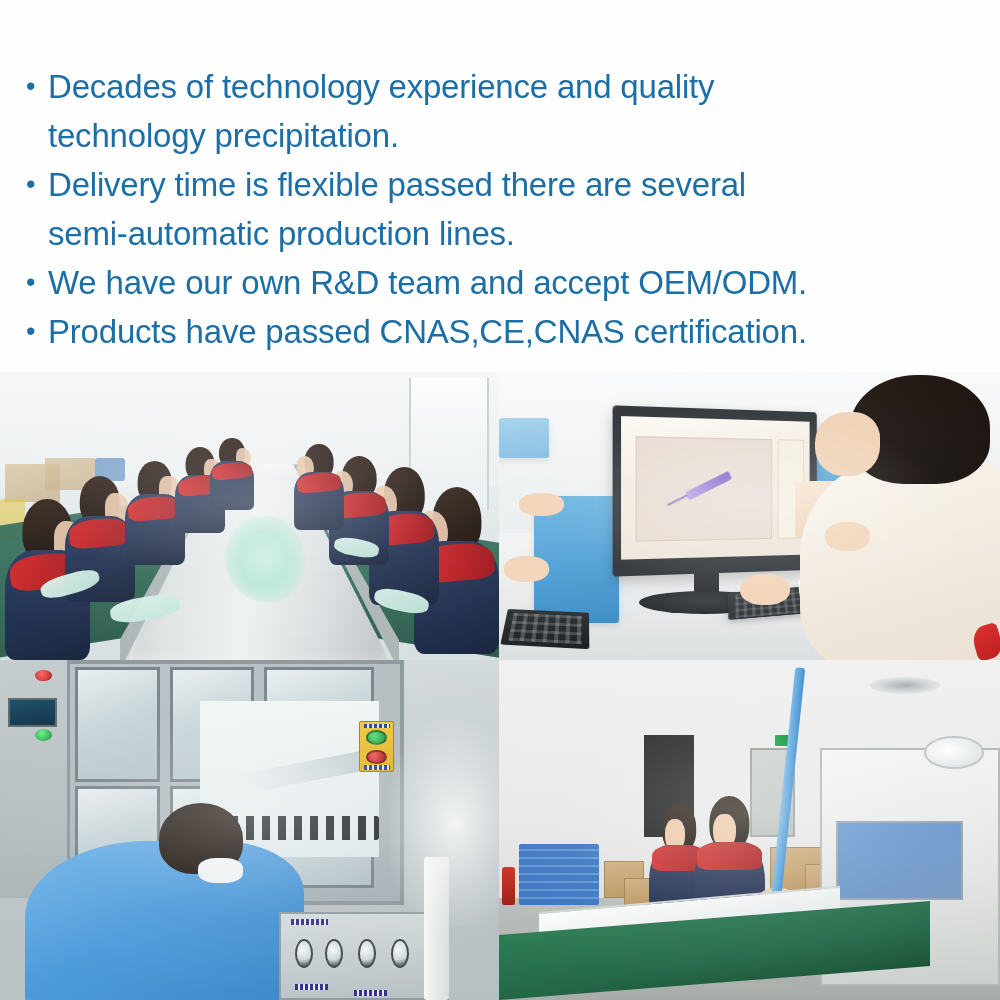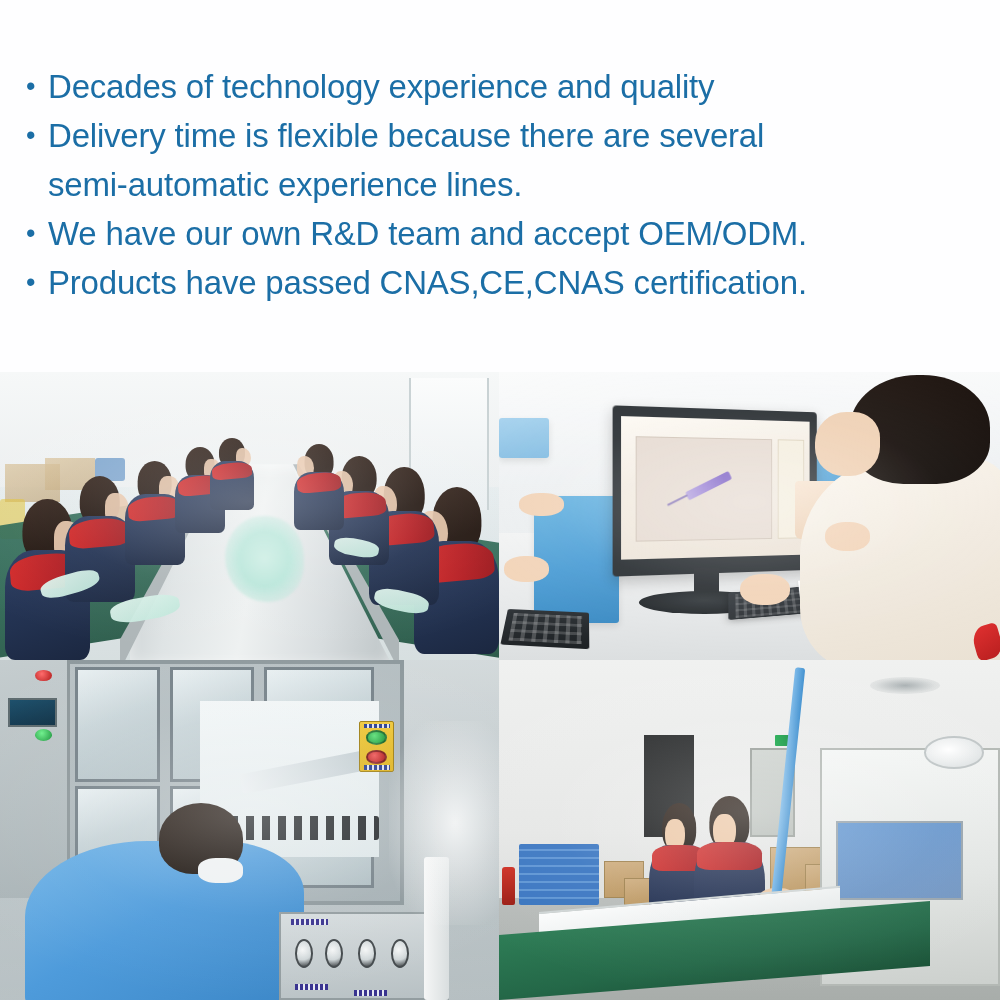--- a/index.html
+++ b/index.html
@@ -500,28 +500,32 @@
 <body>
 
 <div id="page">
 
   <section id="bullet-block">
 
     <div class="bullet-line">
       <span class="bullet-dot">•</span>
       <span class="bullet-text">Decades of technology experience and quality</span>
     </div>
+    <div class="bullet-line">
+      <span class="bullet-dot hidden"></span>
+      <span class="bullet-text">technology precipitation.</span>
+    </div>
 
     <div class="bullet-line">
       <span class="bullet-dot">•</span>
-      <span class="bullet-text">Delivery time is flexible because there are several</span>
+      <span class="bullet-text">Delivery time is flexible passed there are several</span>
     </div>
     <div class="bullet-line">
       <span class="bullet-dot hidden"></span>
-      <span class="bullet-text">semi-automatic experience lines.</span>
+      <span class="bullet-text">semi-automatic production lines.</span>
     </div>
 
     <div class="bullet-line">
       <span class="bullet-dot">•</span>
       <span class="bullet-text">We have our own R&amp;D team and accept OEM/ODM.</span>
     </div>
 
     <div class="bullet-line">
       <span class="bullet-dot">•</span>
       <span class="bullet-text">Products have passed CNAS,CE,CNAS certification.</span>

